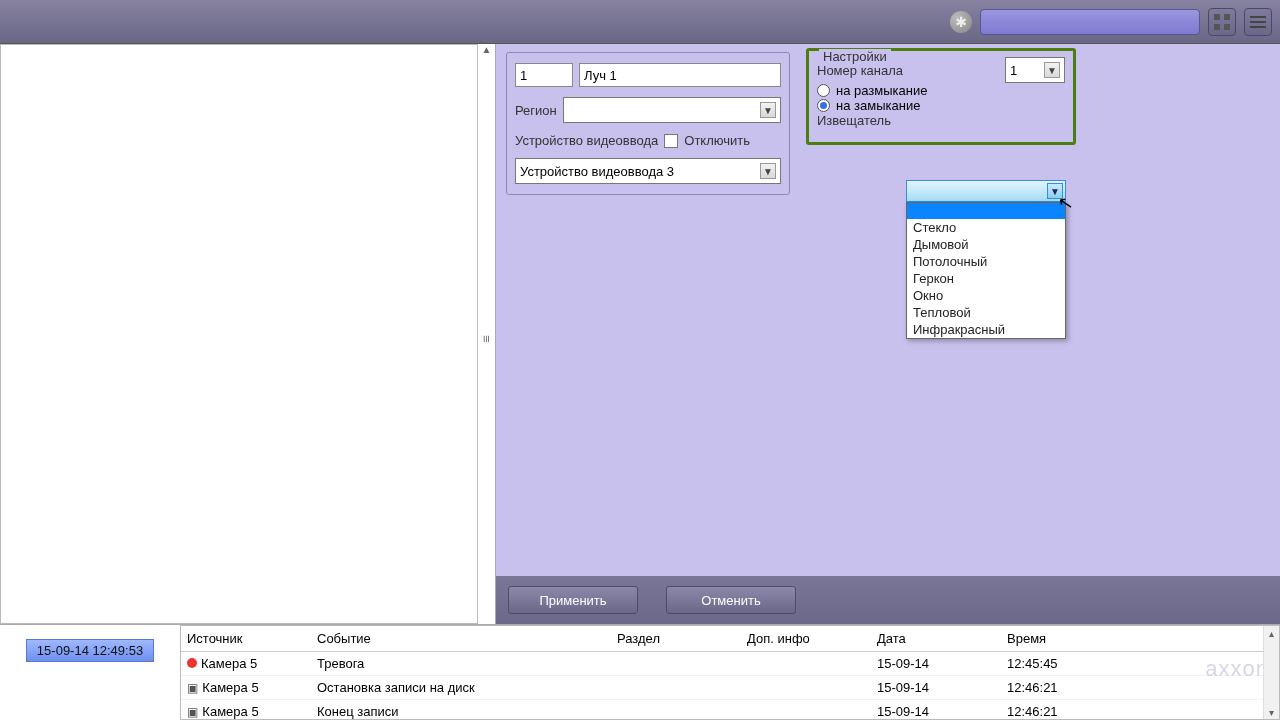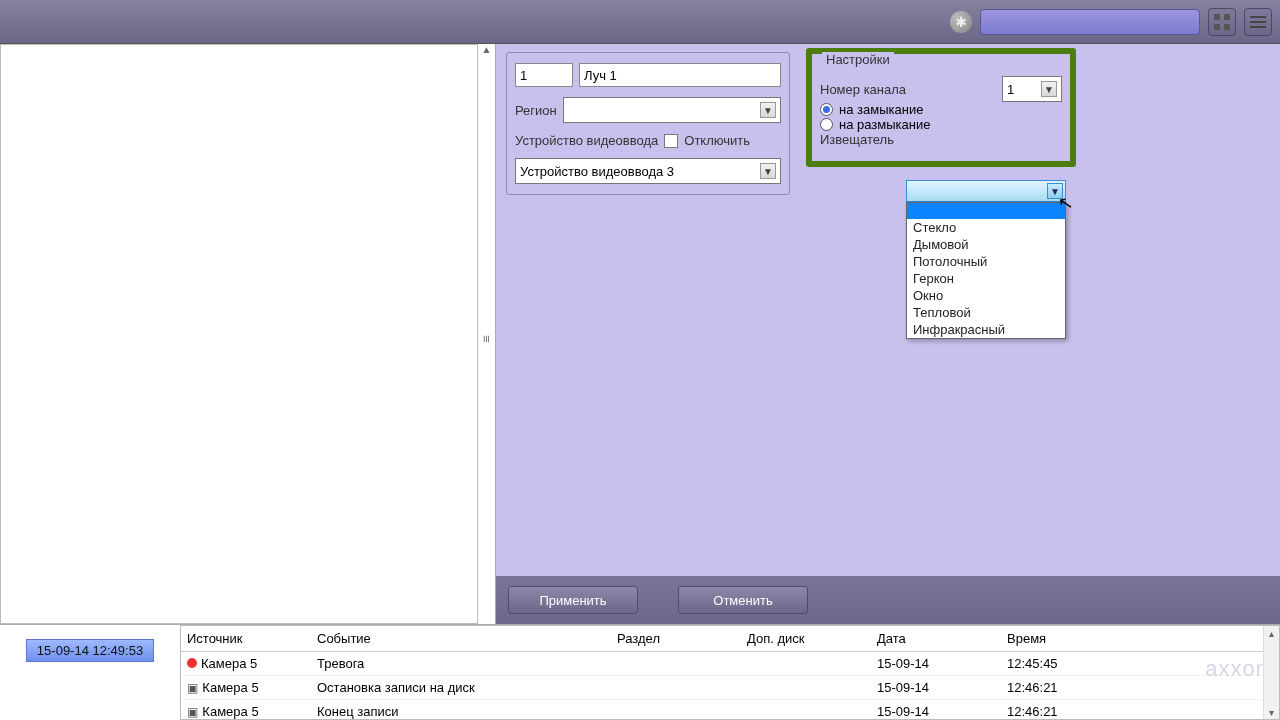--- a/index.html
+++ b/index.html
@@ -55,21 +55,21 @@
 .splitter .arrow { font-size: 10px; color: #666; }
 .splitter .grip { margin-top: 280px; color: #777; letter-spacing: -2px; writing-mode: vertical-rl; }
 
 .rightpane {
   flex: 1; height: 100%; background: #c8c1ee;
   position: relative; display:flex; flex-direction:column;
 }
 .formarea { flex: 1; padding: 8px 10px; position: relative; }
 .buttonbar {
   height: 48px; background: linear-gradient(#7a7698, #6c688a);
-  display: flex; align-items: center; padding-left: 12px; gap: 40px;
+  display: flex; align-items: center; padding-left: 12px; gap: 28px;
 }
 .buttonbar button {
   width: 130px; height: 28px; border-radius: 3px;
   background: linear-gradient(#8c88aa, #6b6789);
   border: 1px solid #4f4b6e; color: #fff; cursor: pointer;
 }
 
 
 .panel {
   border: 1px solid #8c88c0; border-radius: 3px;
@@ -96,21 +96,21 @@
   width: 16px; height: 16px; border: 1px solid #999;
   background: linear-gradient(#f2f2f2, #d8d8d8);
   display: flex; align-items: center; justify-content: center;
   font-size: 10px; color: #444;
 }
 .chk { display: inline-block; width: 14px; height: 14px; border: 1px solid #777; background: #fff; }
 
 
 .settings {
   position: absolute; left: 310px; top: 4px; width: 270px;
-  border: 6px solid #4d7c0f; border-radius: 3px; padding: 22px 8px 14px;
+  border: 3px solid #4d7c0f; border-radius: 3px; padding: 6px 8px 14px;
 }
 .settings .legend {
   position: absolute; top: -2px; left: 10px; background: #c8c1ee;
   padding: 0 4px; color: #333;
 }
 .settings .row { display: flex; align-items: center; }
 .settings .channel-sel { width: 60px; margin-left: auto; }
 .radio { display: inline-flex; align-items: center; gap: 6px; }
 .radio .dot {
   width: 13px; height: 13px; border-radius: 50%;
@@ -228,28 +228,28 @@
         <span class="legend">Настройки</span>
         <div class="row">
           <span class="lbl">Номер канала</span>
           <div class="select channel-sel">
             <span>1</span>
             <span class="arrow-down">▼</span>
           </div>
         </div>
         <div class="row">
           <label class="radio">
+            <span class="dot"></span>
+            <span>на размыкание</span>
+          </label>
+        </div>
+        <div class="row">
+          <label class="radio">
             <span class="dot checked"></span>
             <span>на замыкание</span>
-          </label>
-        </div>
-        <div class="row">
-          <label class="radio">
-            <span class="dot"></span>
-            <span>на размыкание</span>
           </label>
         </div>
         <div class="row" style="">
           <span class="lbl">Извещатель</span>
         </div>
       </div>
 
       <div class="combo-trigger">
         <span class="arrow-down">▼</span>
       </div>
@@ -276,21 +276,21 @@
 
 <div class="bottom">
   <div class="clock">
     <span>15-09-14   12:49:53</span>
   </div>
   <div class="log">
     <div class="loghead">
       <div class="col-src">Источник</div>
       <div class="col-evt">Событие</div>
       <div class="col-sec">Раздел</div>
-      <div class="col-info">Доп. диск</div>
+      <div class="col-info">Доп. инфо</div>
       <div class="col-date">Дата</div>
       <div class="col-time">Время</div>
     </div>
     <div id="logrows">
         <div class="logrow">
           <div class="col-src"><span class="icon-rec"></span>Камера 5</div>
           <div class="col-evt">Тревога</div>
           <div class="col-sec"></div>
           <div class="col-info"></div>
           <div class="col-date">15-09-14</div>

